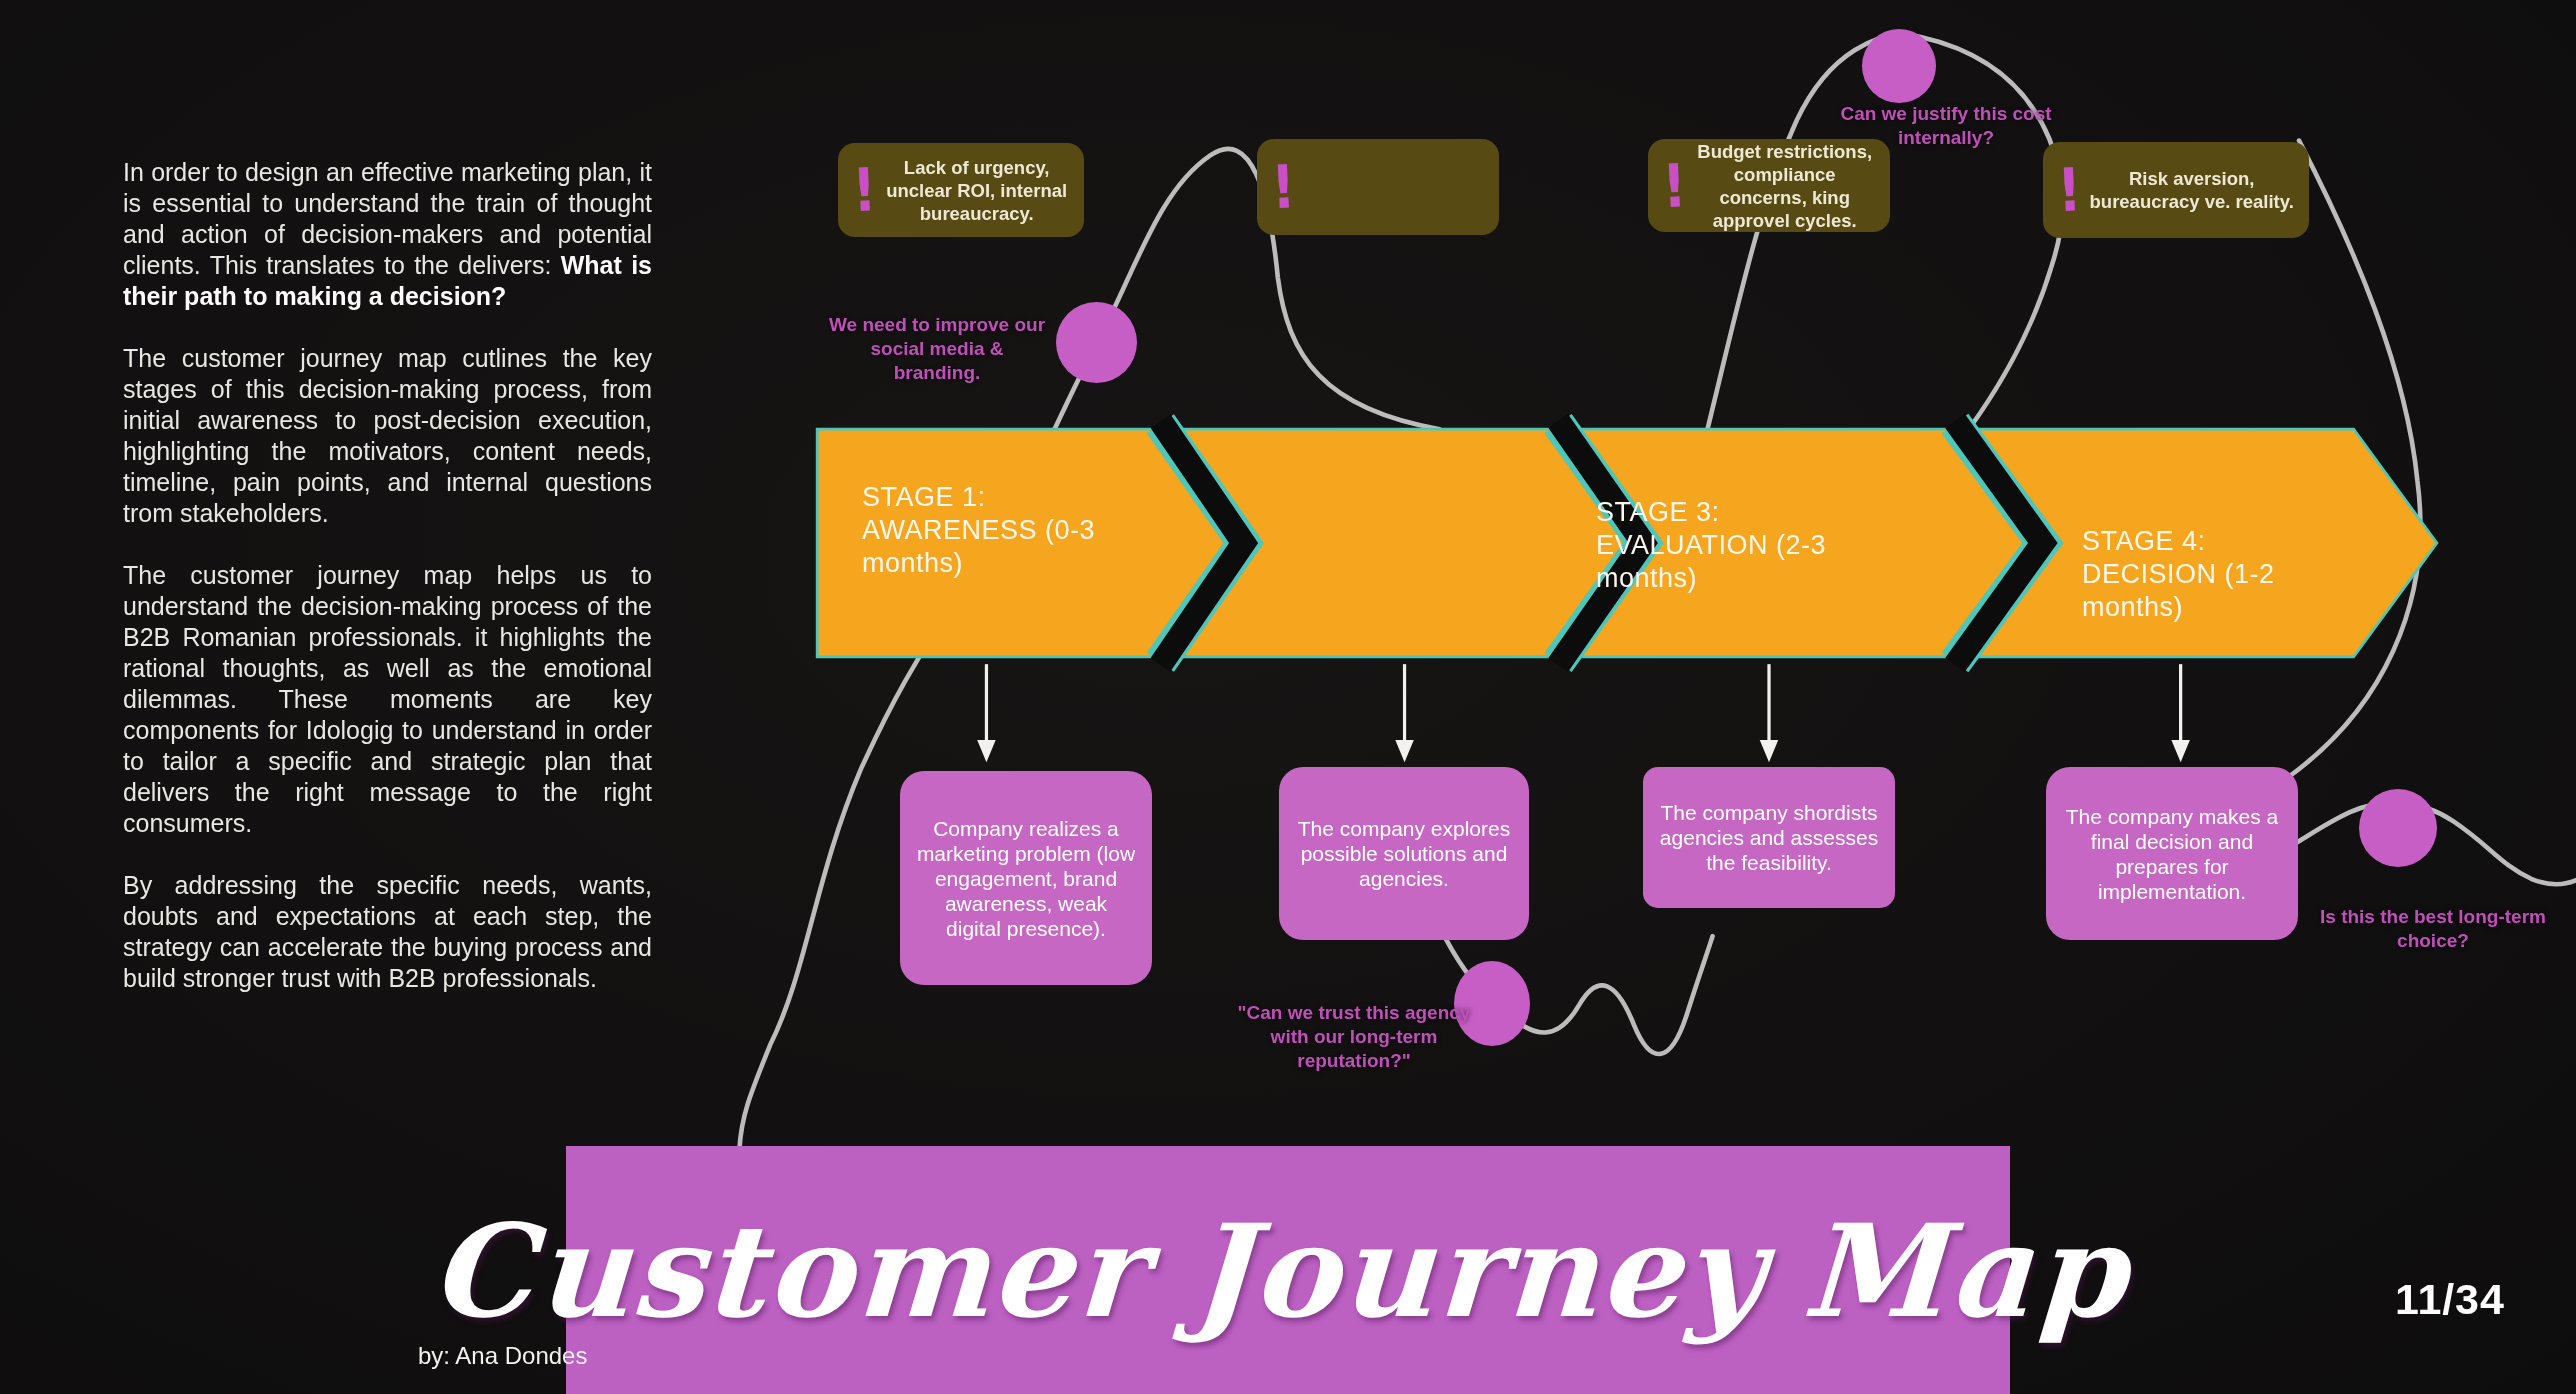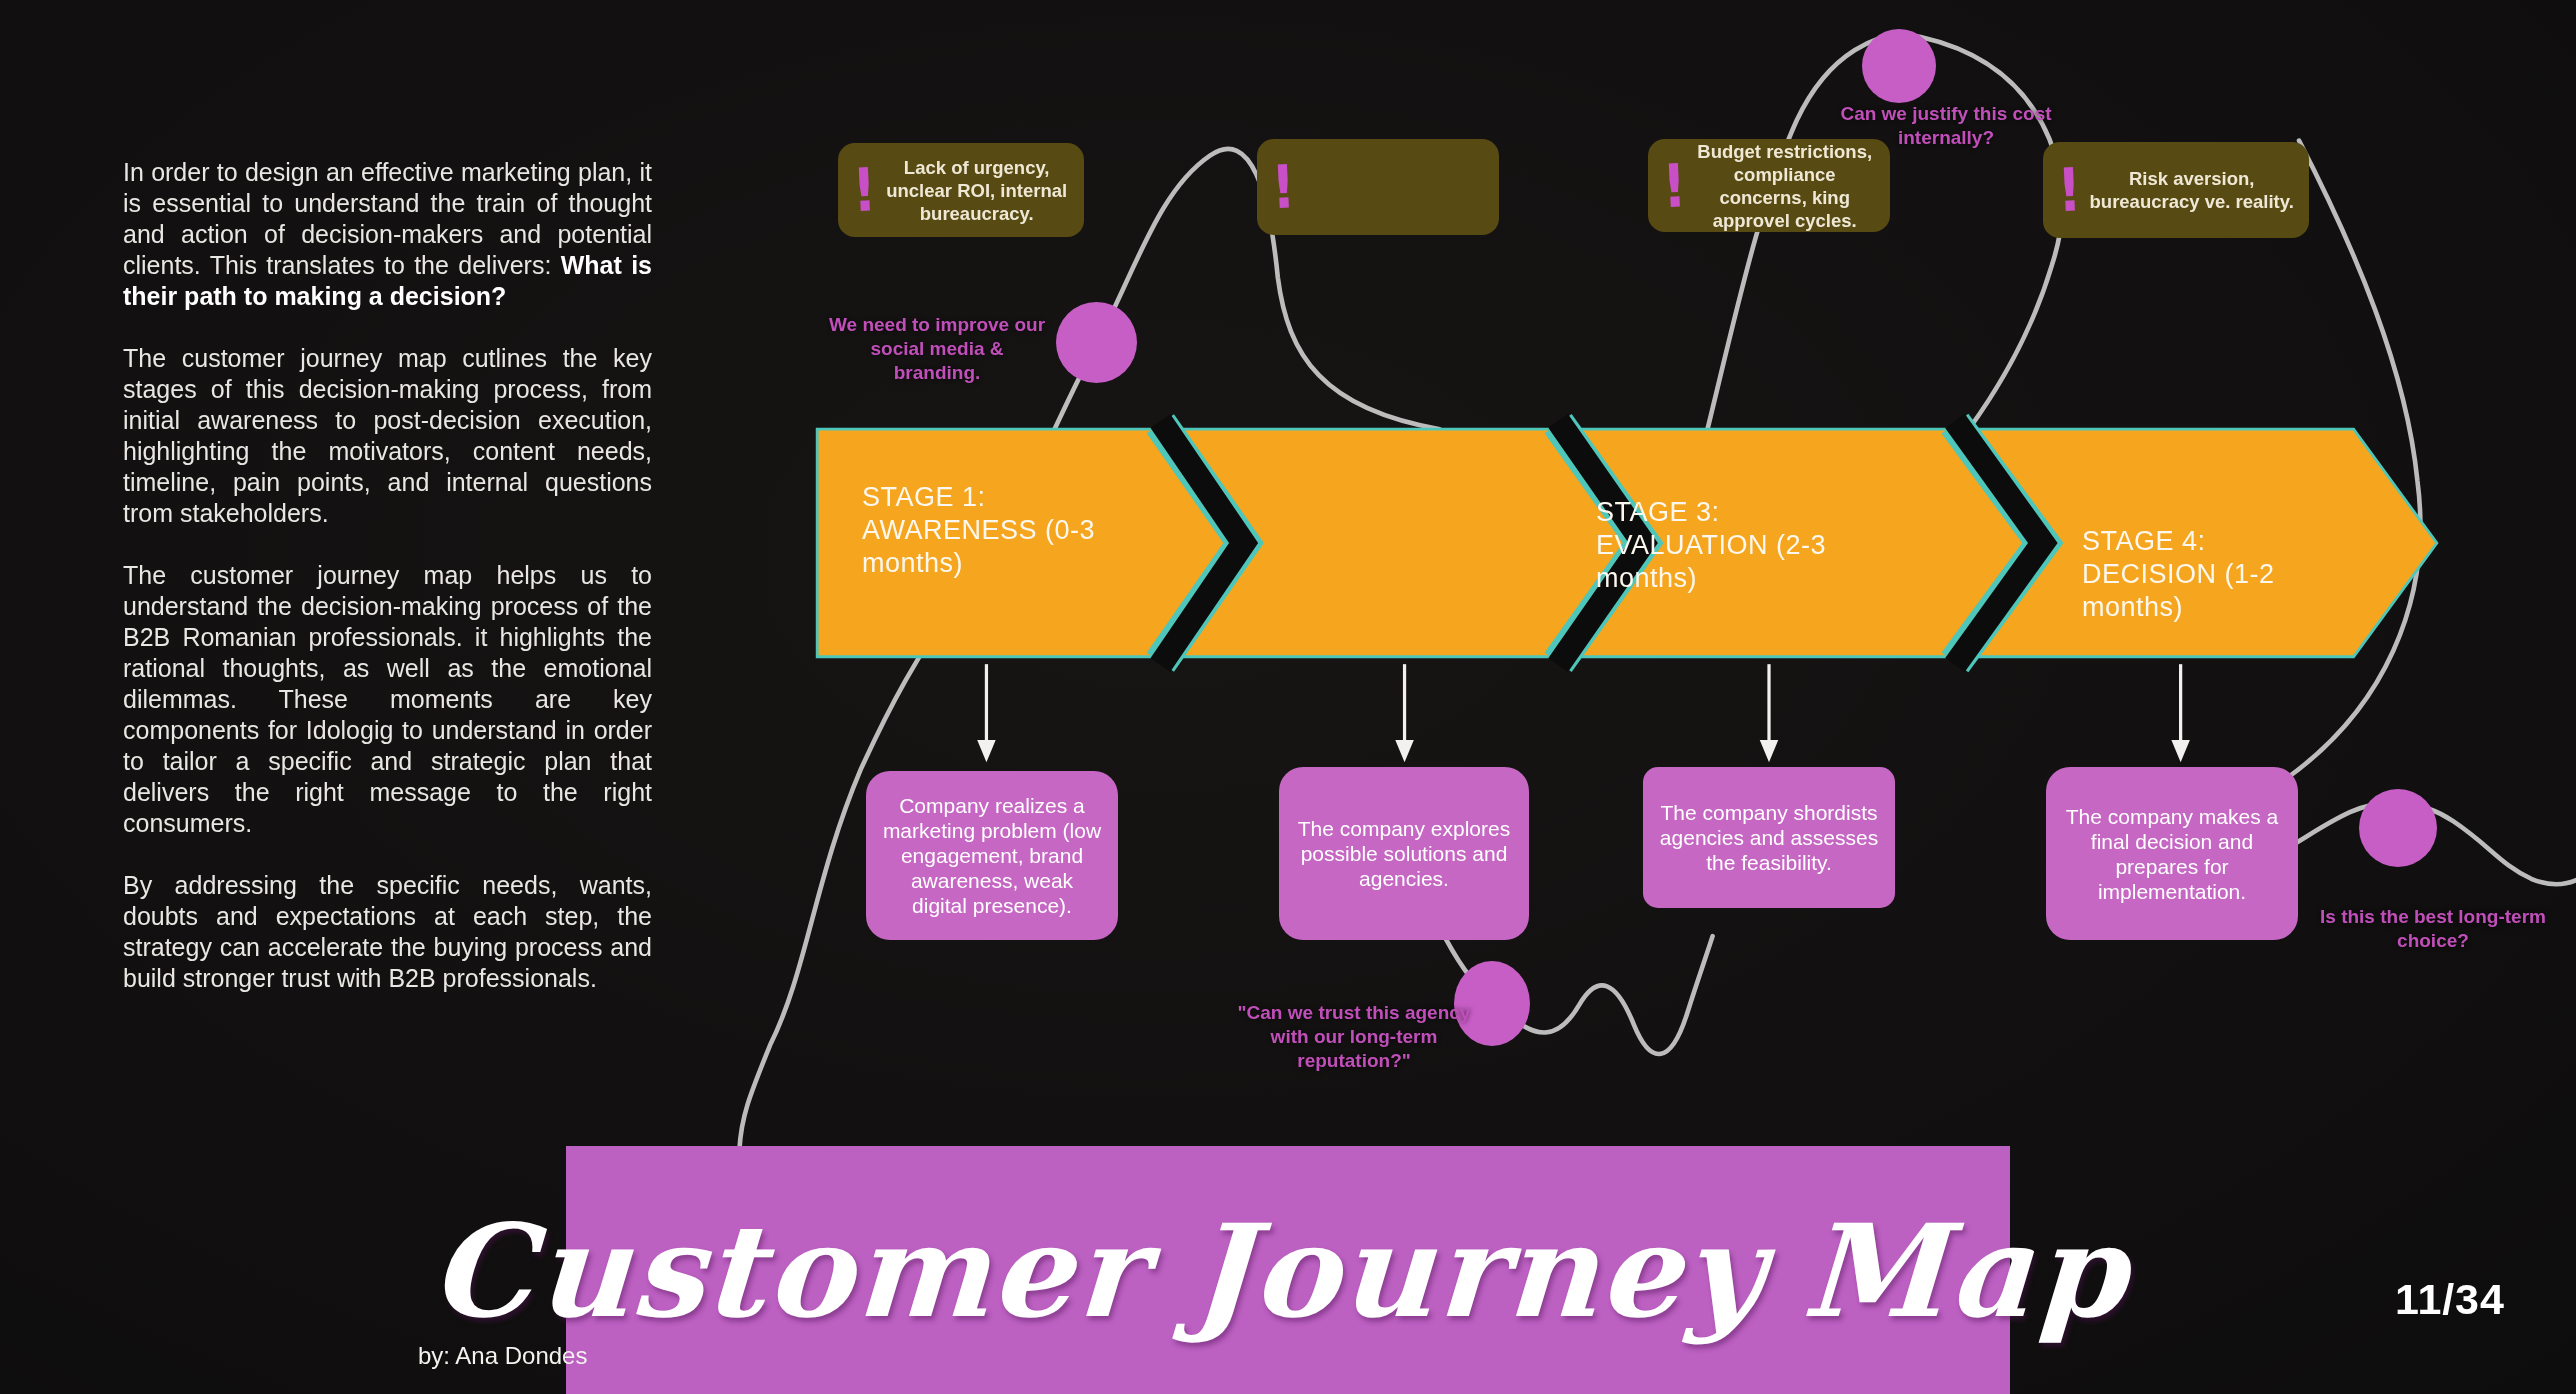--- a/index.html
+++ b/index.html
@@ -116,21 +116,21 @@
     </g>
   </svg>
 
   <div class="stage-title abs" style="left:862px;top:481px;width:296px;">STAGE 1:
 AWARENESS (0-3 months)</div>
   <div class="stage-title abs" style="left:1596px;top:481px;width:296px;margin-top:15px;">STAGE 3:
 EVALUATION (2-3 months)</div>
   <div class="stage-title abs" style="left:2082px;top:481px;width:296px;margin-top:44px;">STAGE 4:
 DECISION (1-2 months)</div>
 
-  <div class="outcome abs" style="left:866px;top:771px;width:252px;height:169px;">
+  <div class="outcome abs" style="left:900px;top:771px;width:252px;height:214px;">
     <span>Company realizes a marketing problem (low engagement, brand awareness, weak digital presence).</span>
   </div>
   <div class="outcome abs" style="left:1279px;top:767px;width:250px;height:173px;">
     <span>The company explores possible solutions and agencies.</span>
   </div>
   <div class="outcome abs" style="left:1643px;top:767px;width:252px;height:141px;border-radius:15px;">
     <span>The company shordists agencies and assesses the feasibility.</span>
   </div>
   <div class="outcome abs" style="left:2046px;top:767px;width:252px;height:173px;">
     <span>The company makes a final decision and prepares for implementation.</span>

